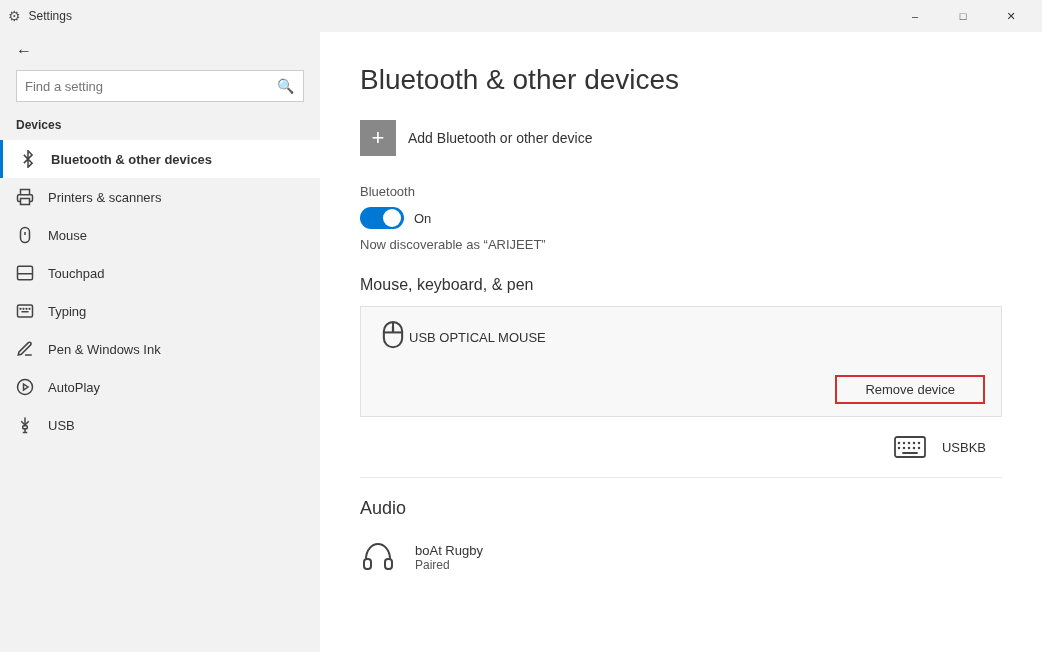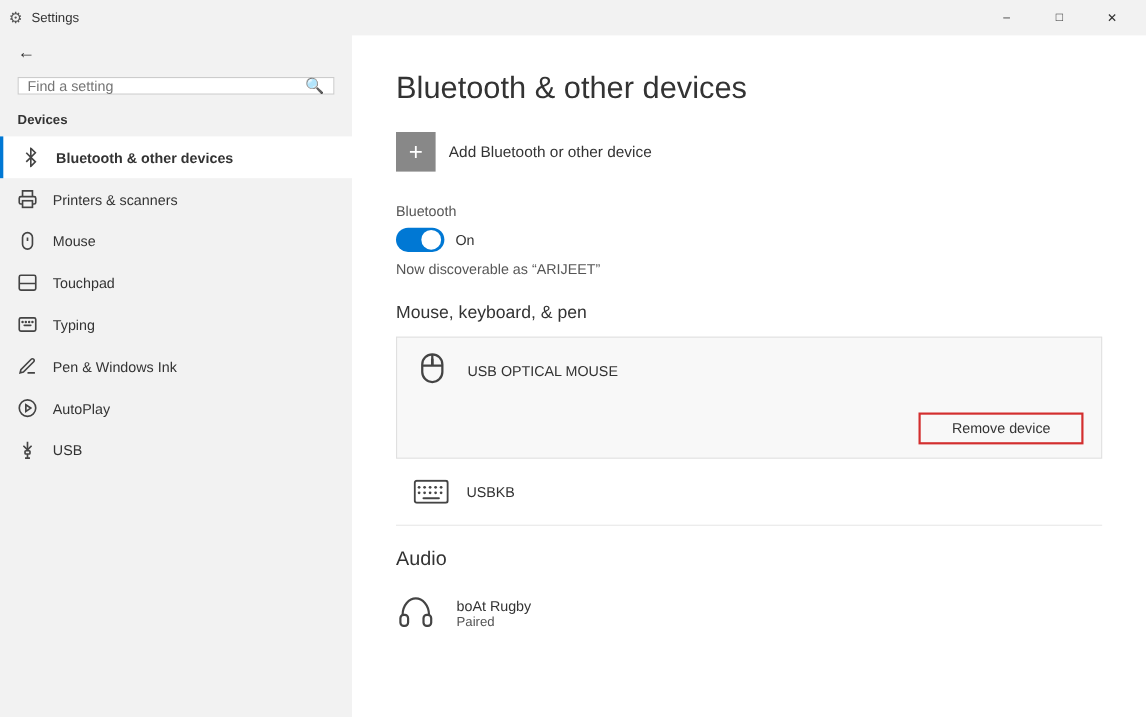--- a/index.html
+++ b/index.html
@@ -81,21 +81,21 @@
       font-size: 16px;
       color: #333;
     }
 
     .search-box {
       margin: 4px 16px 12px 16px;
       display: flex;
       align-items: center;
       background: #fff;
       border: 1px solid #ccc;
-      height: 16px;
+      height: 32px;
       padding: 0 8px;
     }
     .search-input {
       border: none;
       outline: none;
       flex: 1;
       font-size: 13px;
       background: transparent;
       color: #333;
     }
@@ -231,21 +231,20 @@
 
     .device-card {
       border: 1px solid #e0e0e0;
       margin-bottom: 0;
       background: #f8f8f8;
     }
     .device-card-inner {
       padding: 12px 16px;
       display: flex;
       align-items: center;
-      gap: 16px;
     }
     .device-icon {
       width: 32px;
       height: 36px;
       display: flex;
       align-items: center;
       justify-content: center;
       color: #444;
       font-size: 24px;
       flex-shrink: 0;
@@ -269,20 +268,21 @@
       cursor: pointer;
       outline: none;
     }
 
     .device-simple {
       display: flex;
       align-items: center;
       gap: 16px;
       padding: 12px 16px;
       border-bottom: 1px solid #e8e8e8;
+      justify-content: flex-end;
     }
     .device-simple-name {
       font-size: 13px;
       color: #333;
     }
 
     
     .audio-section-title {
       font-size: 18px;
       font-weight: 400;

